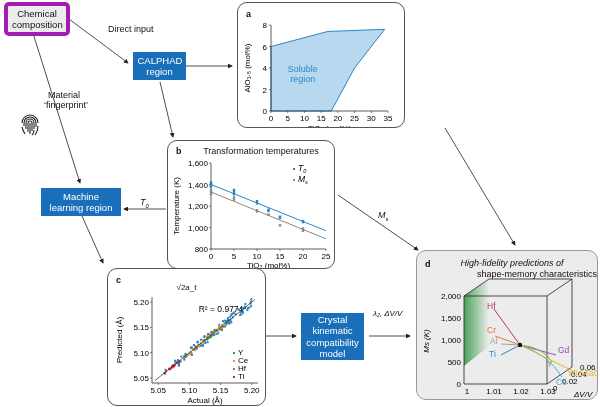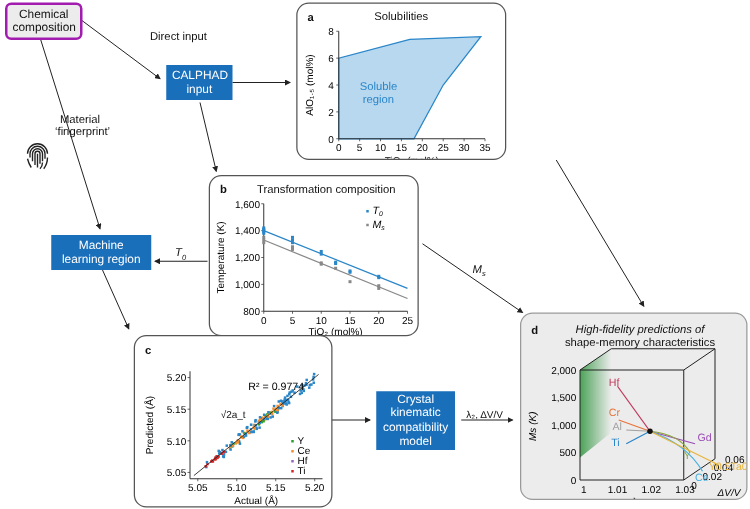--- a/index.html
+++ b/index.html
@@ -1,19 +1,19 @@
 <!DOCTYPE html>
 <html><head>
 <meta charset="utf-8">
 <style>
   html, body { margin:0; padding:0; background:#ffffff; }
   body { width:600px; height:407px; position:relative; overflow:hidden;
          font-family:"Liberation Sans", sans-serif; color:#111; }
   .abs { position:absolute; }
-  .node-gray { position:absolute; background:#ececec; border:2px solid #a21caf; border-radius:5px;
+  .node-gray { position:absolute; background:#ececec; border:4px solid #a21caf; border-radius:5px;
                font-size:9.5px; text-align:center; line-height:11px; display:flex; align-items:center; justify-content:center; }
   .node-blue { position:absolute; background:#1a6fba; color:#fff; font-size:9.5px; text-align:center;
                line-height:11.5px; display:flex; align-items:center; justify-content:center; }
   .panel { position:absolute; border:1px solid #555; border-radius:10px; background:#fff; }
   .panel-d { background:#ececec; border-color:#999; }
   .lbl { position:absolute; font-size:9px; white-space:nowrap; }
   .panel-letter { position:absolute; font-weight:bold; font-size:9px; }
   .panel-title { position:absolute; font-size:9px; text-align:center; white-space:nowrap; }
   svg text { font-family:"Liberation Sans", sans-serif; }
   #overlay { position:absolute; left:0; top:0; }
@@ -36,53 +36,52 @@
   <line x1="338" y1="195" x2="418" y2="250" stroke="#222" stroke-width="0.8" marker-end="url(#ah)"></line>
   <line x1="445" y1="128" x2="515" y2="245" stroke="#222" stroke-width="0.8" marker-end="url(#ah)"></line>
   <line x1="262" y1="336" x2="296" y2="336" stroke="#222" stroke-width="0.8" marker-end="url(#ah)"></line>
   <line x1="369" y1="336" x2="410" y2="336" stroke="#222" stroke-width="0.8" marker-end="url(#ah)"></line>
 </svg>
 
 <div class="node-gray" style="left:4px;top:2px;width:58px;height:26px;">
   <span style="width:50px;">Chemical composition</span>
 </div>
 <div class="node-blue" style="left:133px;top:52px;width:53px;height:28px;">
-  <span style="width:44px;">CALPHAD input</span>
+  <span style="width:44px;">CALPHAD region</span>
 </div>
 <div class="node-blue" style="left:41px;top:188px;width:80px;height:28px;">
   <span style="width:72px;">Machine learning region</span>
 </div>
 <div class="node-blue" style="left:301px;top:313px;width:63px;height:47px;">
   <span style="width:58px;">Crystal kinematic compatibility model</span>
 </div>
 
-<div class="lbl" style="left:96px;top:24px;padding-left:24px;">Direct input</div>
+<div class="lbl" style="left:84px;top:24px;padding-left:24px;">Direct input</div>
 <div class="lbl" style="left:12px;top:90px;text-align:center;width:40px;margin-left:32px;">
   <div>Material</div>
   <div>‘fingerprint’</div>
 </div>
 <svg class="abs" style="left:19px;top:113px;" width="22" height="24" viewBox="0 0 22 24">
   <g fill="none" stroke="#222" stroke-width="1.1">
     <path d="M3,10 a8,8 0 0 1 16,0"></path>
     <path d="M5,13 v-3 a6,6 0 0 1 12,0 v4"></path>
     <path d="M7,16 v-6 a4,4 0 0 1 8,0 v6"></path>
     <path d="M9,19 v-9 a2,2 0 0 1 4,0 v8"></path>
     <path d="M11,10 v11"></path>
     <path d="M3,14 q1,4 3,7"></path>
     <path d="M19,13 q0,5 -3,9"></path>
     <path d="M15,17 q0,3 -2,5"></path>
   </g>
 </svg>
 <div class="lbl" style="left:140px;top:197px;font-style:italic;"><span>T</span><sub style="font-size:6px;">0</sub></div>
 <div class="lbl" style="left:378px;top:210px;font-style:italic;"><span>M</span><sub style="font-size:6px;">s</sub></div>
-<div class="lbl" style="left:373px;top:327px;font-size:8px;text-align:center;">λ₂, ΔV/V</div>
+<div class="lbl" style="left:373px;top:309px;font-size:8px;font-style:italic;text-align:center;">λ₂, ΔV/V</div>
 
 <div class="panel" style="left:237px;top:2px;width:166px;height:124px;">
   <div class="panel-letter" style="left:8px;top:6px;">a</div>
-  <div class="panel-title" style="left:0;width:166px;top:5px;">Solubilities</div>
   <svg id="chart-a" class="abs" style="left:0;top:0;" width="166" height="124">
       <polygon points="33,108 33,43.5 89.82857142857142,28.450000000000003 146.65714285714284,26.299999999999997 116.57142857142857,65 93.17142857142856,108" fill="#b8d8ef" stroke="#2a86c8" stroke-width="1"></polygon>
       <line x1="33" y1="22" x2="33" y2="108" stroke="#333" stroke-width="0.8"></line>
       <line x1="33" y1="108" x2="150" y2="108" stroke="#333" stroke-width="0.8"></line>
       <line x1="33" y1="108" x2="33" y2="110" stroke="#333" stroke-width="0.6"></line>
       <text x="33" y="118" font-size="8" text-anchor="middle">0</text>
       <line x1="49.71428571428571" y1="108" x2="49.71428571428571" y2="110" stroke="#333" stroke-width="0.6"></line>
       <text x="49.71428571428571" y="118" font-size="8" text-anchor="middle">5</text>
       <line x1="66.42857142857142" y1="108" x2="66.42857142857142" y2="110" stroke="#333" stroke-width="0.6"></line>
       <text x="66.42857142857142" y="118" font-size="8" text-anchor="middle">10</text>
@@ -108,21 +107,21 @@
       <text x="29" y="25" font-size="8" text-anchor="end">8</text>
       <text x="91.5" y="128" font-size="8" text-anchor="middle">TiO₂ (mol%)</text>
       <text x="12" y="65" font-size="8" text-anchor="middle" transform="rotate(-90 12 65)">AlO₁.₅ (mol%)</text>
       <text x="64.75714285714285" y="69.3" font-size="9" text-anchor="middle" fill="#2a86c8">Soluble</text>
       <text x="64.75714285714285" y="79.3" font-size="9" text-anchor="middle" fill="#2a86c8">region</text>
     </svg>
 </div>
 
 <div class="panel" style="left:167px;top:140px;width:166px;height:127px;">
   <div class="panel-letter" style="left:8px;top:5px;">b</div>
-  <div class="panel-title" style="left:20px;width:146px;top:5px;">Transformation composition</div>
+  <div class="panel-title" style="left:20px;width:146px;top:5px;">Transformation temperatures</div>
   <svg id="chart-b" class="abs" style="left:0;top:0;" width="166" height="127">
       <line x1="43" y1="22" x2="43" y2="108" stroke="#333" stroke-width="0.8"></line>
       <line x1="43" y1="108" x2="158" y2="108" stroke="#333" stroke-width="0.8"></line>
       <line x1="43" y1="108" x2="43" y2="110" stroke="#333" stroke-width="0.6"></line>
       <text x="43" y="118" font-size="8" text-anchor="middle">0</text>
       <line x1="66" y1="108" x2="66" y2="110" stroke="#333" stroke-width="0.6"></line>
       <text x="66" y="118" font-size="8" text-anchor="middle">5</text>
       <line x1="89" y1="108" x2="89" y2="110" stroke="#333" stroke-width="0.6"></line>
       <text x="89" y="118" font-size="8" text-anchor="middle">10</text>
       <line x1="112" y1="108" x2="112" y2="110" stroke="#333" stroke-width="0.6"></line>
@@ -174,21 +173,21 @@
       <rect x="133.8" y="88.52499999999999" width="2.4" height="2.4" fill="#888888"></rect>
       <rect x="125" y="27" width="2" height="2" fill="#2a86c8"></rect>
       <text x="130" y="30" font-size="8.5" font-style="italic">T<tspan font-size="5.5" dy="2">0</tspan></text>
       <rect x="125" y="38" width="2" height="2" fill="#888888"></rect>
       <text x="130" y="41" font-size="8.5" font-style="italic">M<tspan font-size="5.5" dy="2">s</tspan></text>
     </svg>
 </div>
 
 <div class="panel" style="left:107px;top:268px;width:157px;height:136px;">
   <div class="panel-letter" style="left:8px;top:6px;">c</div>
-  <div class="panel-title" style="left:0;width:157px;top:14px;font-size:8px;margin-top:44px;">√2a_t</div>
+  <div class="panel-title" style="left:0;width:157px;top:14px;font-size:8px;">√2a_t</div>
   <svg id="chart-c" class="abs" style="left:0;top:0;" width="157" height="136">
       <line x1="44" y1="28" x2="44" y2="114" stroke="#333" stroke-width="0.8"></line>
       <line x1="44" y1="114" x2="150" y2="114" stroke="#333" stroke-width="0.8"></line>
       <line x1="50.23529411764693" y1="114" x2="50.23529411764693" y2="116" stroke="#333" stroke-width="0.6"></line>
       <text x="50.23529411764693" y="124" font-size="8" text-anchor="middle">5.05</text>
       <line x1="81.41176470588212" y1="114" x2="81.41176470588212" y2="116" stroke="#333" stroke-width="0.6"></line>
       <text x="81.41176470588212" y="124" font-size="8" text-anchor="middle">5.10</text>
       <line x1="112.58823529411788" y1="114" x2="112.58823529411788" y2="116" stroke="#333" stroke-width="0.6"></line>
       <text x="112.58823529411788" y="124" font-size="8" text-anchor="middle">5.15</text>
       <line x1="143.76470588235307" y1="114" x2="143.76470588235307" y2="116" stroke="#333" stroke-width="0.6"></line>
@@ -382,21 +381,21 @@
       <rect x="125" y="99" width="2" height="2" fill="#9467bd"></rect>
       <text x="130" y="102" font-size="8">Hf</text>
       <rect x="125" y="107" width="2" height="2" fill="#d62728"></rect>
       <text x="130" y="110" font-size="8">Ti</text>
     </svg>
 </div>
 
 <div class="panel panel-d" style="left:416px;top:250px;width:180px;height:148px;">
   <div class="panel-letter" style="left:8px;top:8px;">d</div>
   <div class="panel-title" style="left:10px;width:170px;top:7px;font-style:italic;">High-fidelity predictions of</div>
-  <div class="panel-title" style="left:10px;width:170px;top:18px;">shape-memory characteristics</div>
+  <div class="panel-title" style="left:10px;width:170px;top:18px;text-align:right;">shape-memory characteristics</div>
   <svg id="chart-d" class="abs" style="left:0;top:0;" width="180" height="148">
       <defs>
         <linearGradient id="gg" x1="0" y1="0" x2="1" y2="0">
           <stop offset="0" stop-color="#3a9a48" stop-opacity="0.9"></stop>
           <stop offset="1" stop-color="#3a9a48" stop-opacity="0"></stop>
         </linearGradient>
       </defs>
       <polygon points="47,45 72,28 72,95 47,115" fill="url(#gg)"></polygon>
       <line x1="47" y1="133" x2="130" y2="133" stroke="#222" stroke-width="0.8"></line>
       <line x1="47" y1="45" x2="130" y2="45" stroke="#222" stroke-width="0.8"></line>

